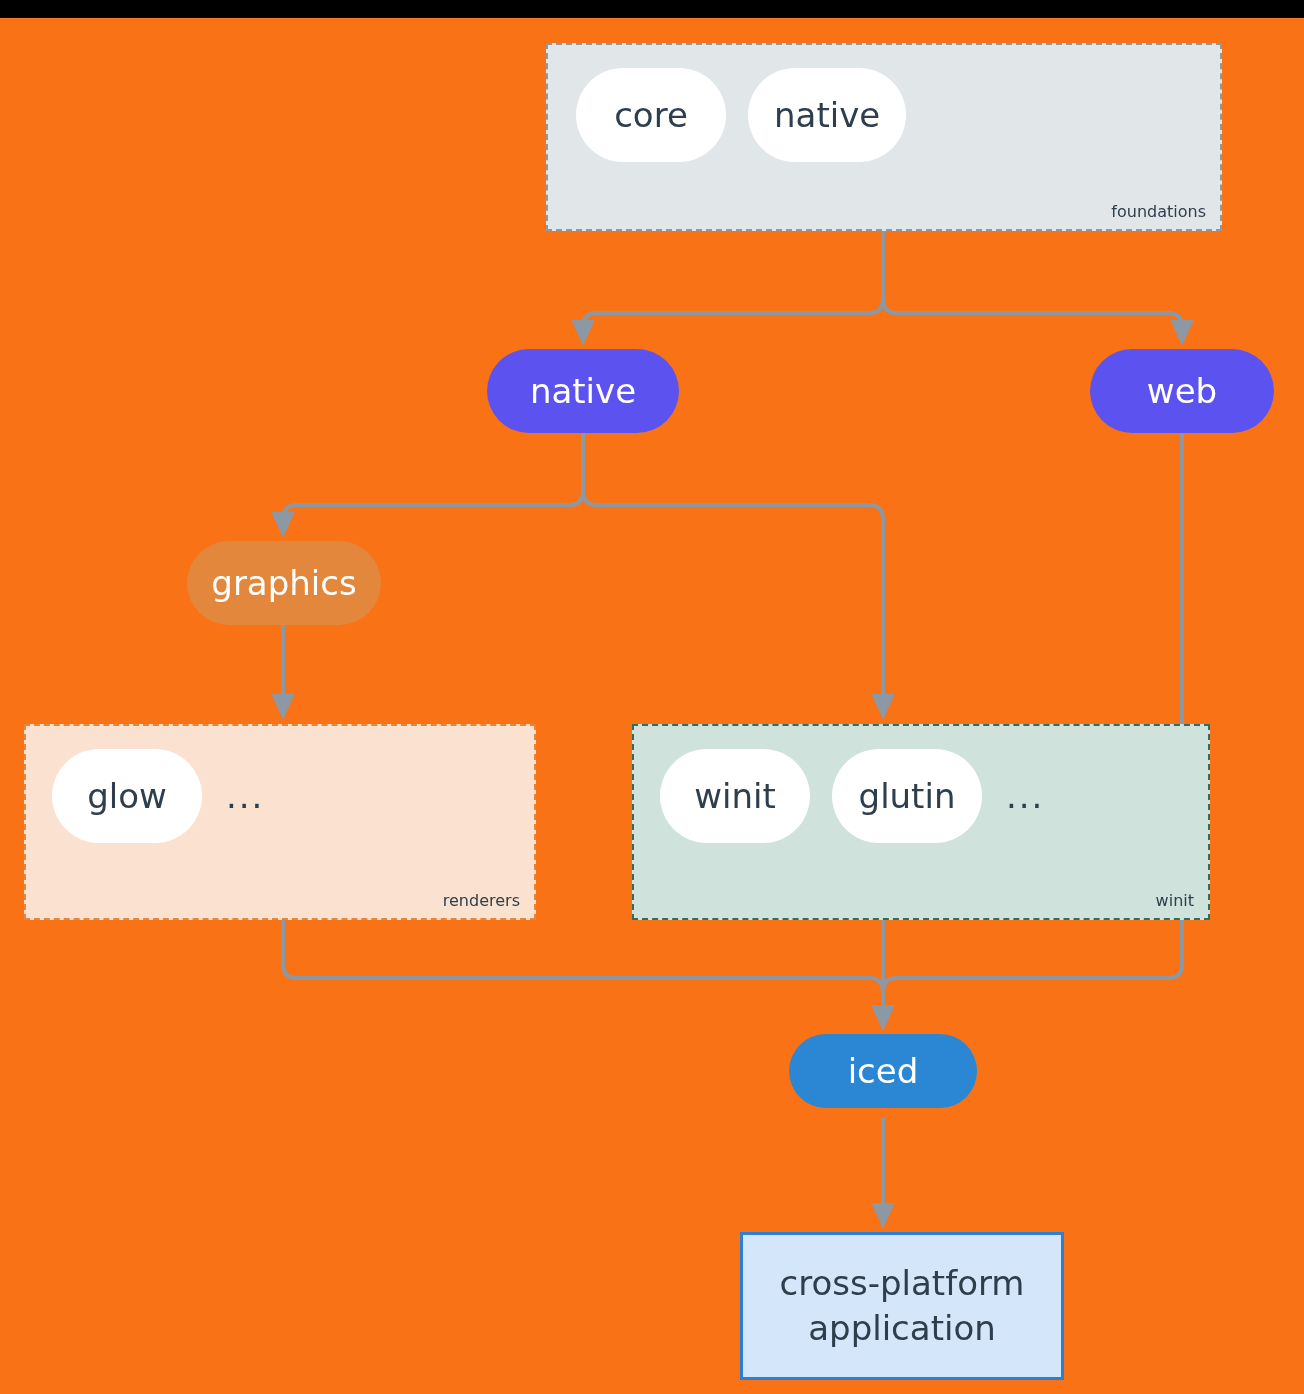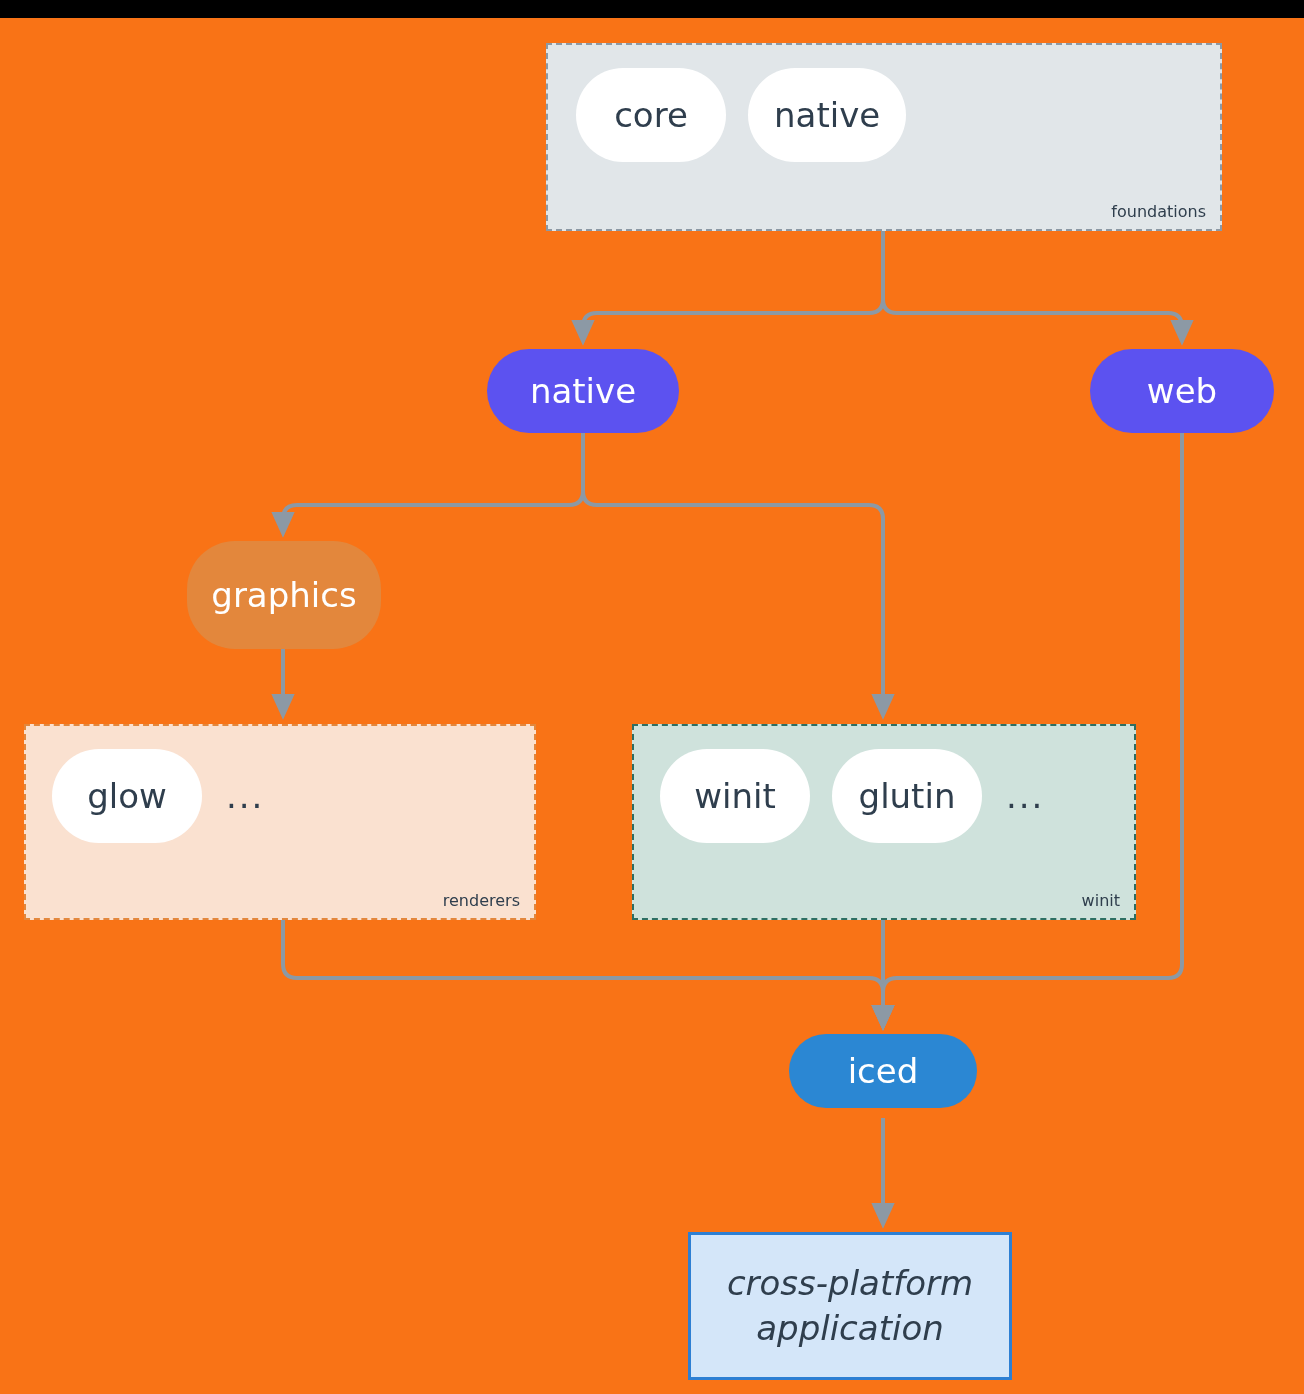--- a/index.html
+++ b/index.html
@@ -63,21 +63,21 @@
     width: 512px;
     height: 196px;
     background: #FAE1D0;
     border: 2px dashed #E3873C;
   }
   #grp-renderers .group-items { left: 26px; top: 23px; }
 
   #grp-shells {
     left: 632px;
     top: 706px;
-    width: 504px;
+    width: 578px;
     height: 196px;
     background: #CFE2DC;
     border: 2px dashed #2E6F63;
   }
   #grp-shells .group-items { left: 26px; top: 23px; }
 
   
   .pill {
     background: #FFFFFF;
     border-radius: 60px;
@@ -121,39 +121,38 @@
     width: 192px; height: 84px;
     background: #5C52F0;
   }
   #node-web {
     left: 1090px; top: 331px;
     width: 184px; height: 84px;
     background: #5C52F0;
   }
   #node-graphics {
     left: 187px; top: 523px;
-    width: 194px; height: 108px;
+    width: 194px; height: 84px;
     background: #E3873C;
   }
   #node-iced {
     left: 789px; top: 1016px;
     width: 188px; height: 74px;
     background: #2B87D3;
   }
   #node-application {
-    left: 688px; top: 1214px;
+    left: 740px; top: 1214px;
     width: 324px; height: 148px;
     background: #D4E6F9;
     border: 3px solid #2D7FD3;
     border-radius: 0;
     color: #2F3E4D;
     flex-direction: column;
     line-height: 1.32;
     text-align: center;
-    font-style: italic;
   }
   #node-application .line { display: block; }
 </style>
 </head>
 <body>
 
 <div id="canvas">
 
   <svg id="edges" viewBox="0 0 1304 1394" xmlns="http://www.w3.org/2000/svg">
     <defs>

